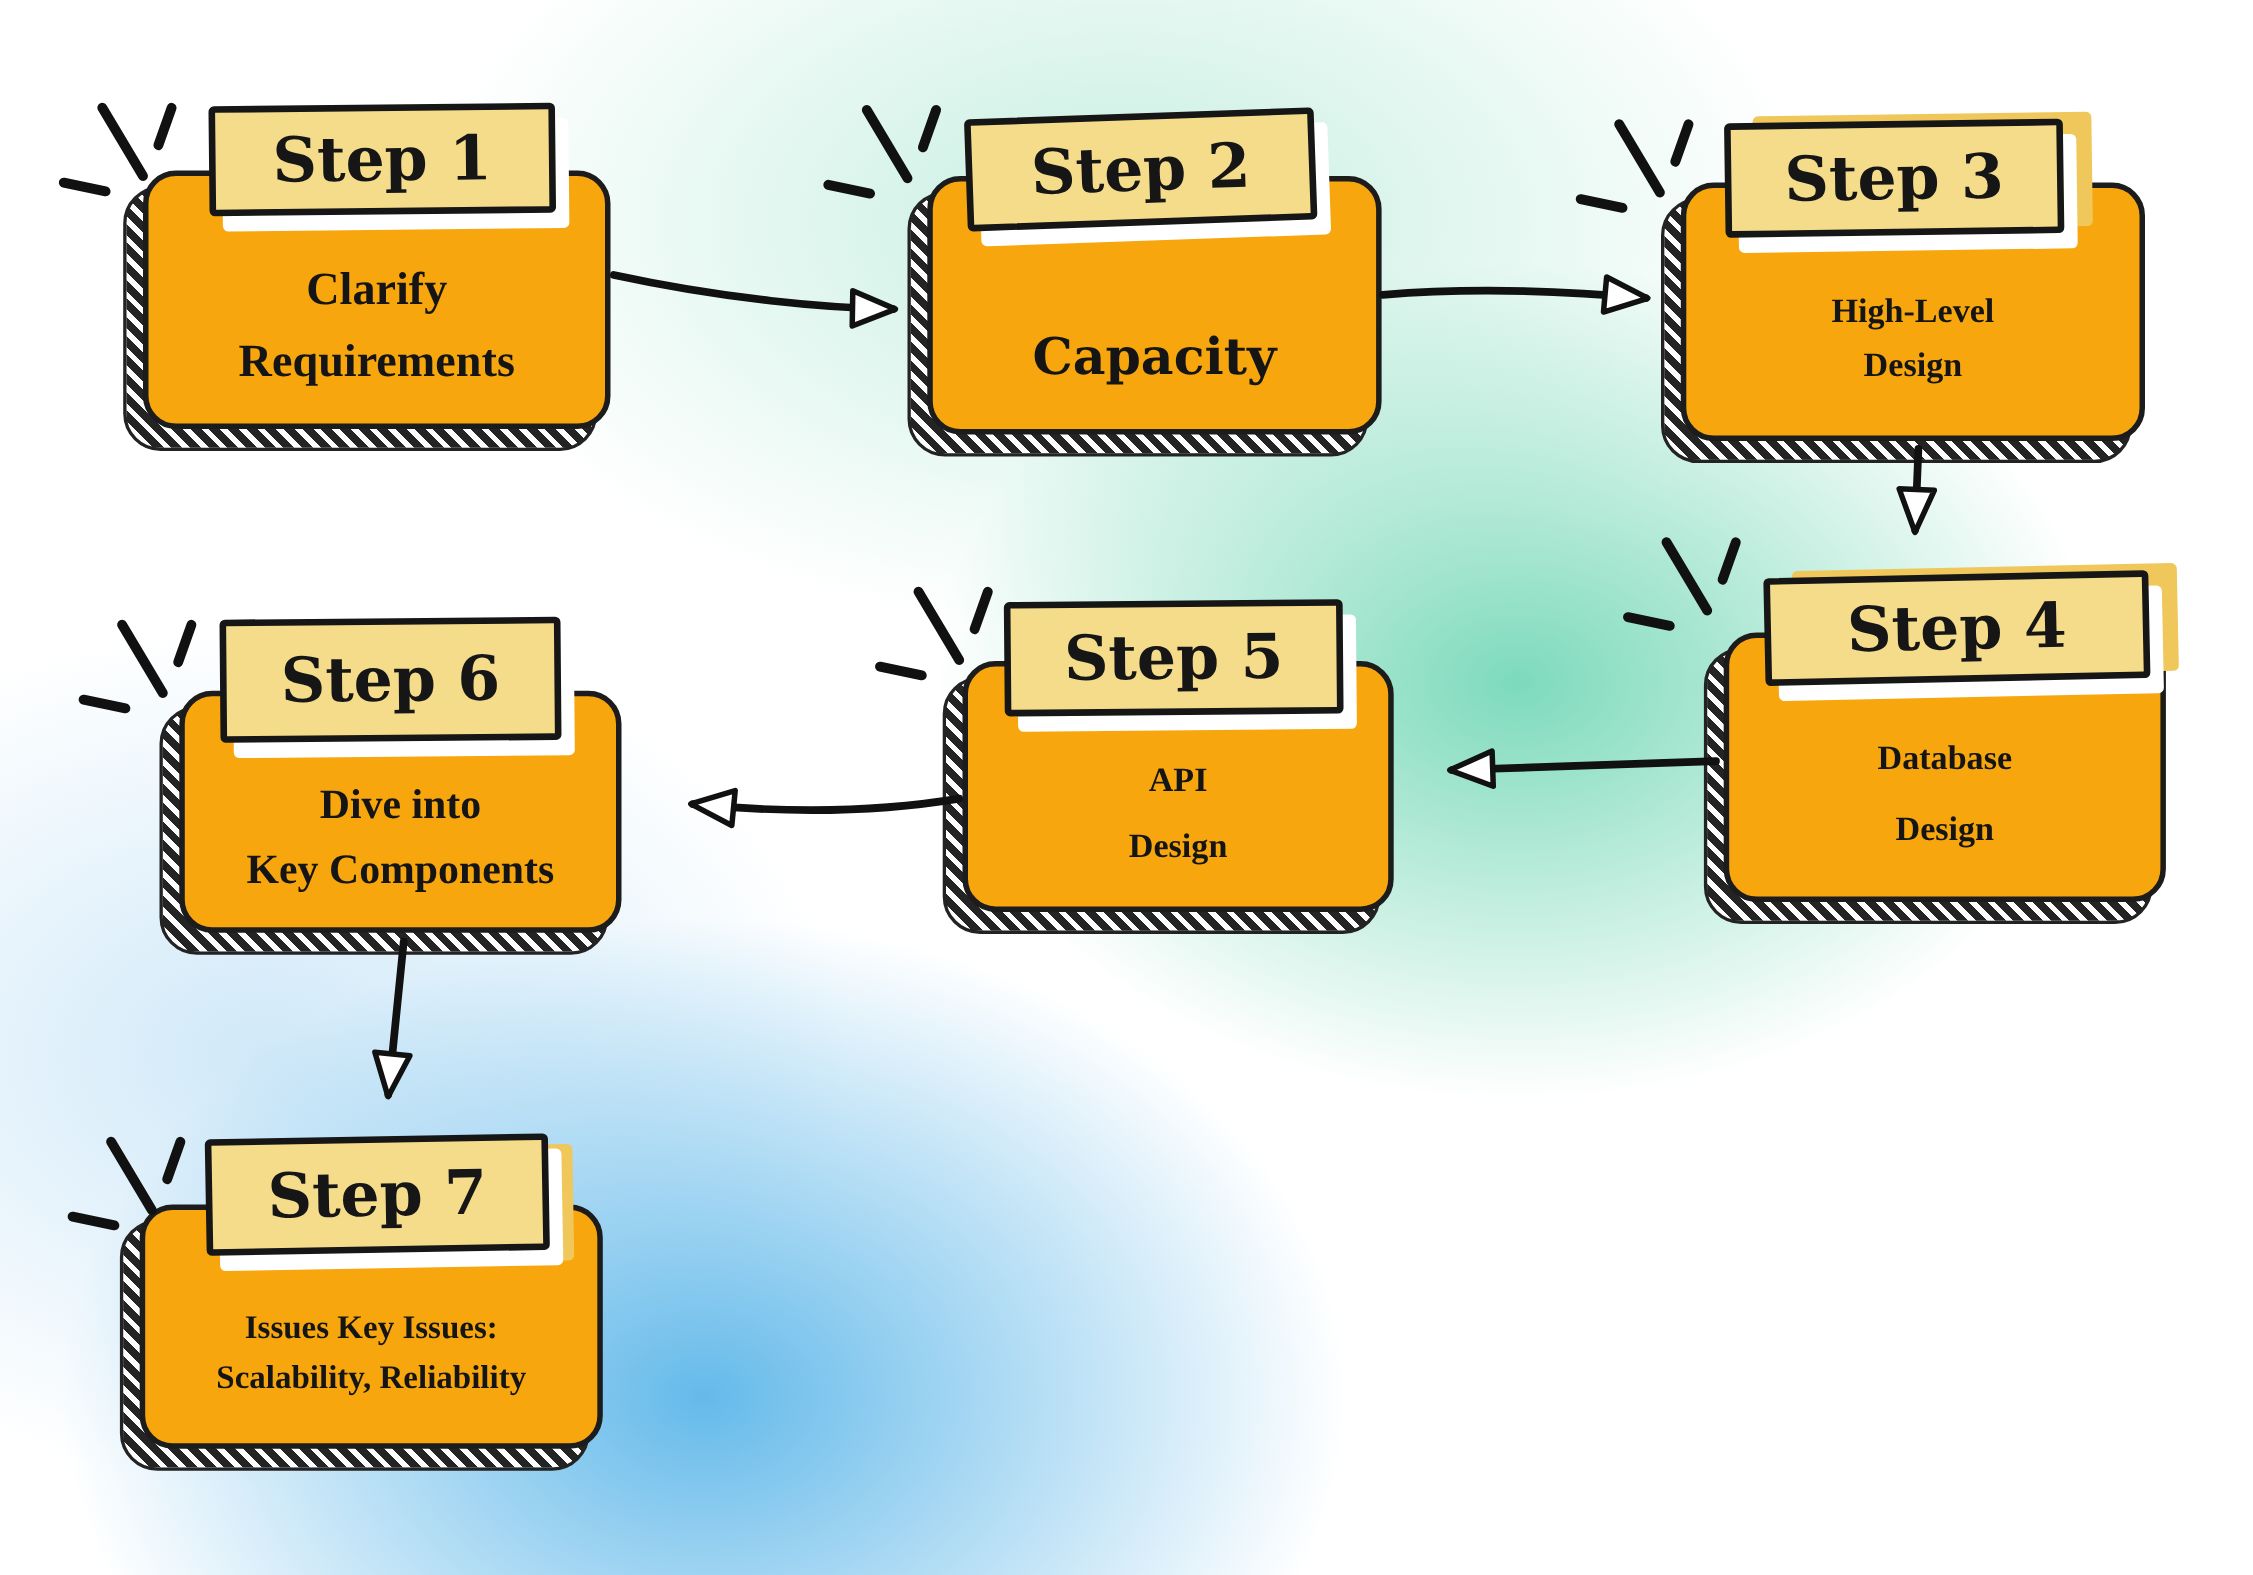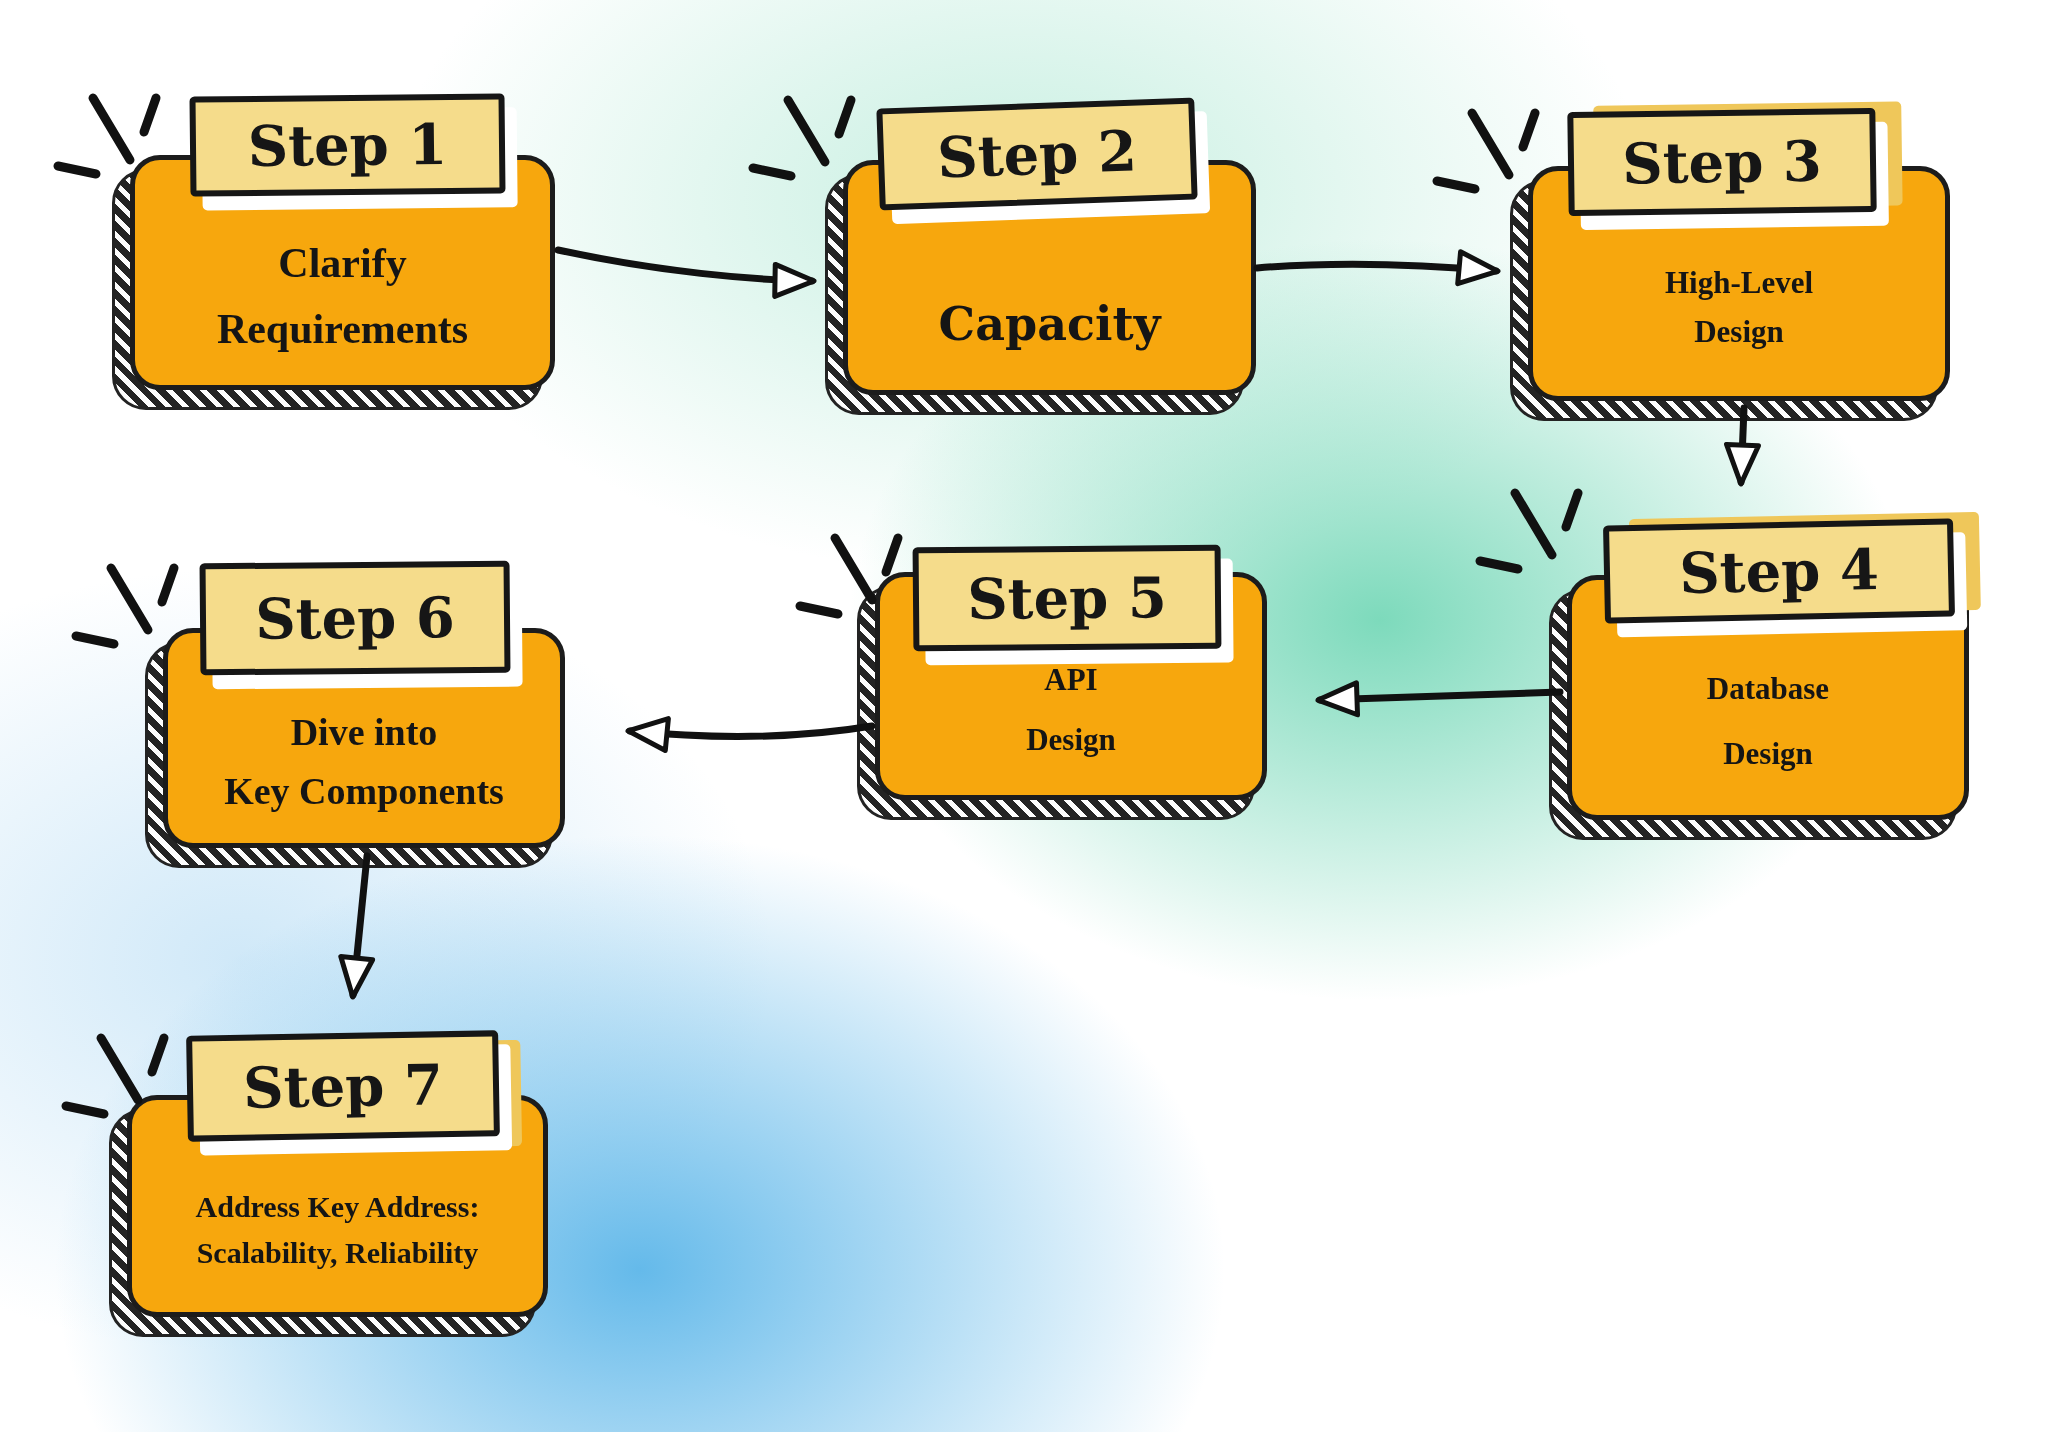--- a/index.html
+++ b/index.html
@@ -48,21 +48,21 @@
 
   
   .g1-box{left:130px;top:155px;width:425px;height:235px;}
   .g1-tag{left:190px;top:95px;width:315px;height:100px;transform:rotate(-0.6deg);}
   .g2-box{left:843px;top:160px;width:413px;height:235px;}
   .g2-tag{left:878px;top:103px;width:318px;height:102px;transform:rotate(-2deg);}
   .g3-box{left:1528px;top:166px;width:422px;height:235px;}
   .g3-tag{left:1568px;top:110px;width:308px;height:104px;transform:rotate(-0.8deg);}
   .g4-box{left:1567px;top:575px;width:402px;height:245px;gap:17px;}
   .g4-tag{left:1604px;top:522px;width:350px;height:98px;transform:rotate(-1.2deg);}
-  .g5-box{left:875px;top:572px;width:392px;height:228px;gap:12px;}
+  .g5-box{left:875px;top:601px;width:392px;height:228px;gap:12px;}
   .g5-tag{left:913px;top:546px;width:308px;height:104px;transform:rotate(-0.5deg);}
   .g6-box{left:163px;top:628px;width:402px;height:220px;}
   .g6-tag{left:200px;top:562px;width:310px;height:112px;transform:rotate(-0.5deg);}
   .g7-box{left:127px;top:1095px;width:421px;height:222px;}
   .g7-tag{left:187px;top:1033px;width:312px;height:106px;transform:rotate(-1deg);}
 
   .fs-xl{font-size:31px;}
   .fs-l{font-size:42px;}
   .fs-m{font-size:38px;}
   .fs-s{font-size:30px;}
@@ -109,21 +109,21 @@
 
   <div class="hatch g6-box"></div>
   <div class="box g6-box">
     <div class="t comic fs-m">Dive into</div>
     <div class="t comic fs-m">Key Components</div>
   </div>
   <div class="tag g6-tag">Step 6</div>
 
   <div class="hatch g7-box"></div>
   <div class="box g7-box">
-    <div class="t comic fs-s">Address Key Address:</div>
+    <div class="t comic fs-s">Issues Key Issues:</div>
     <div class="t comic fs-s">Scalability, Reliability</div>
   </div>
   <div class="tag accent-dn g7-tag">Step 7</div>
 
   <svg class="overlay" width="2048" height="1432" viewBox="0 0 2048 1432">
     <defs>
       <marker id="head" markerUnits="userSpaceOnUse" markerWidth="50" markerHeight="44" refX="42" refY="20" orient="auto">
         <path d="M5,4 L44,20 L5,36 Z" fill="#ffffff" stroke="#111111" stroke-width="5" stroke-linejoin="round"></path>
       </marker>
     </defs>

